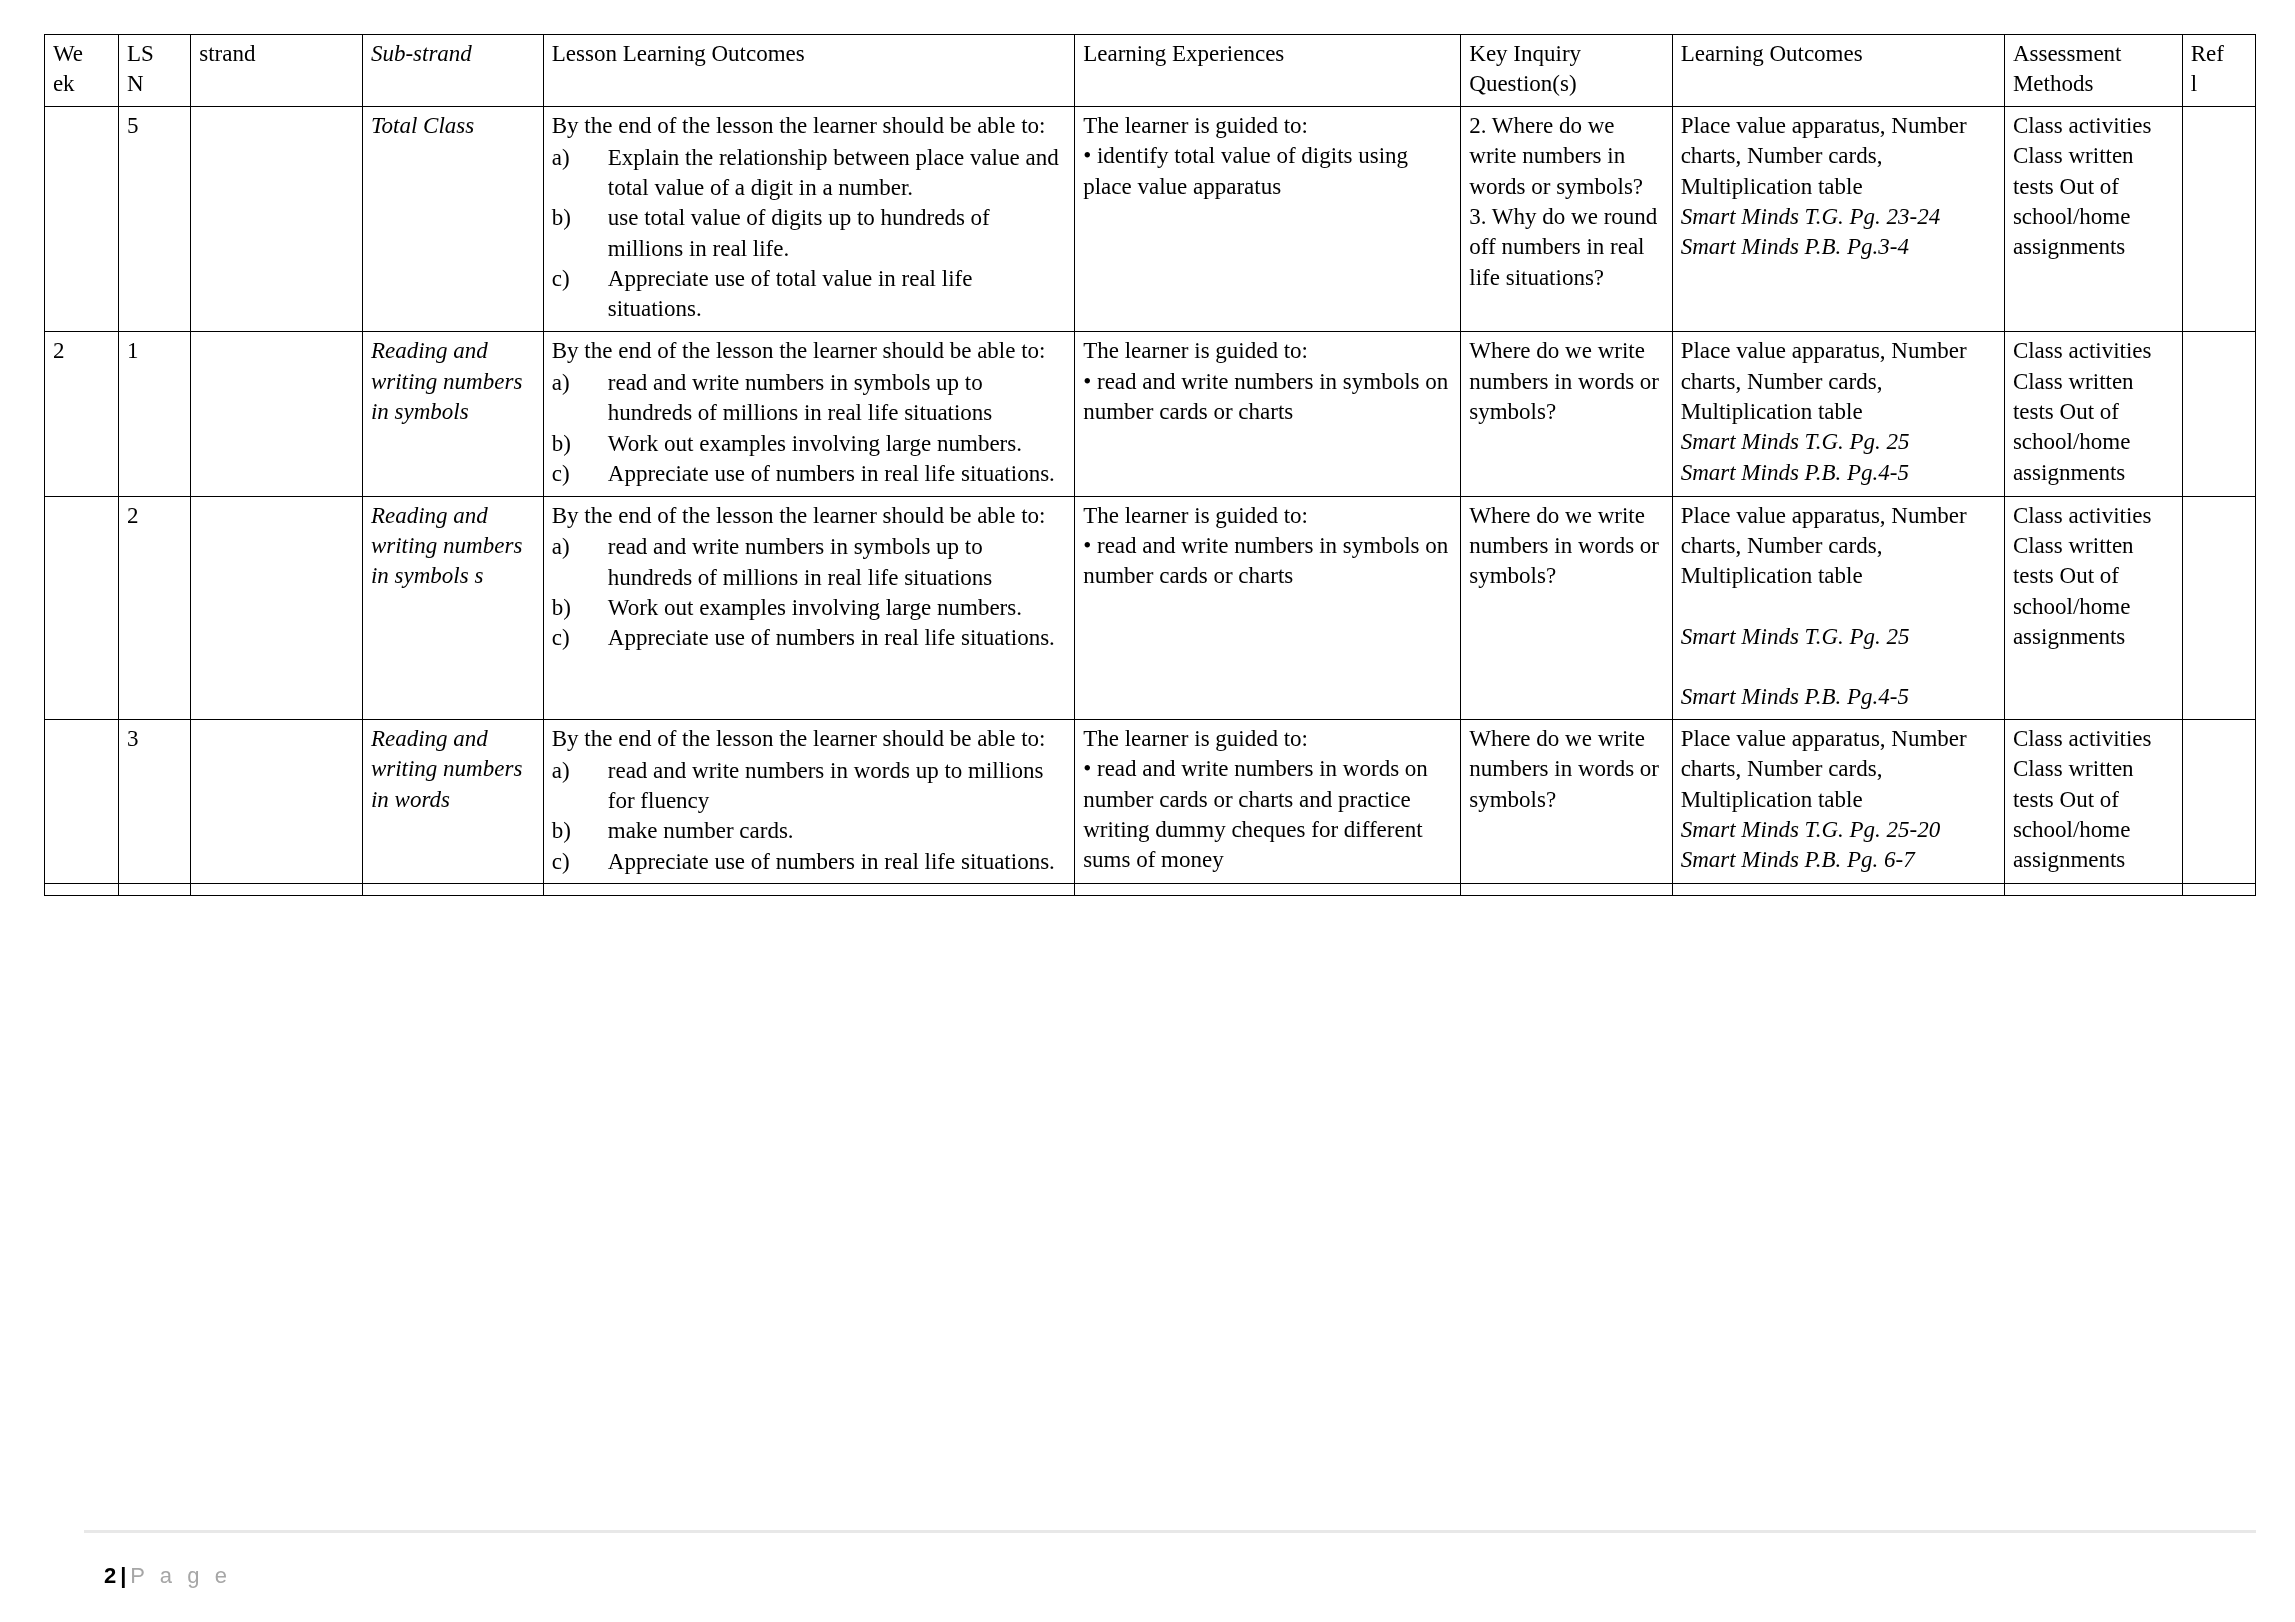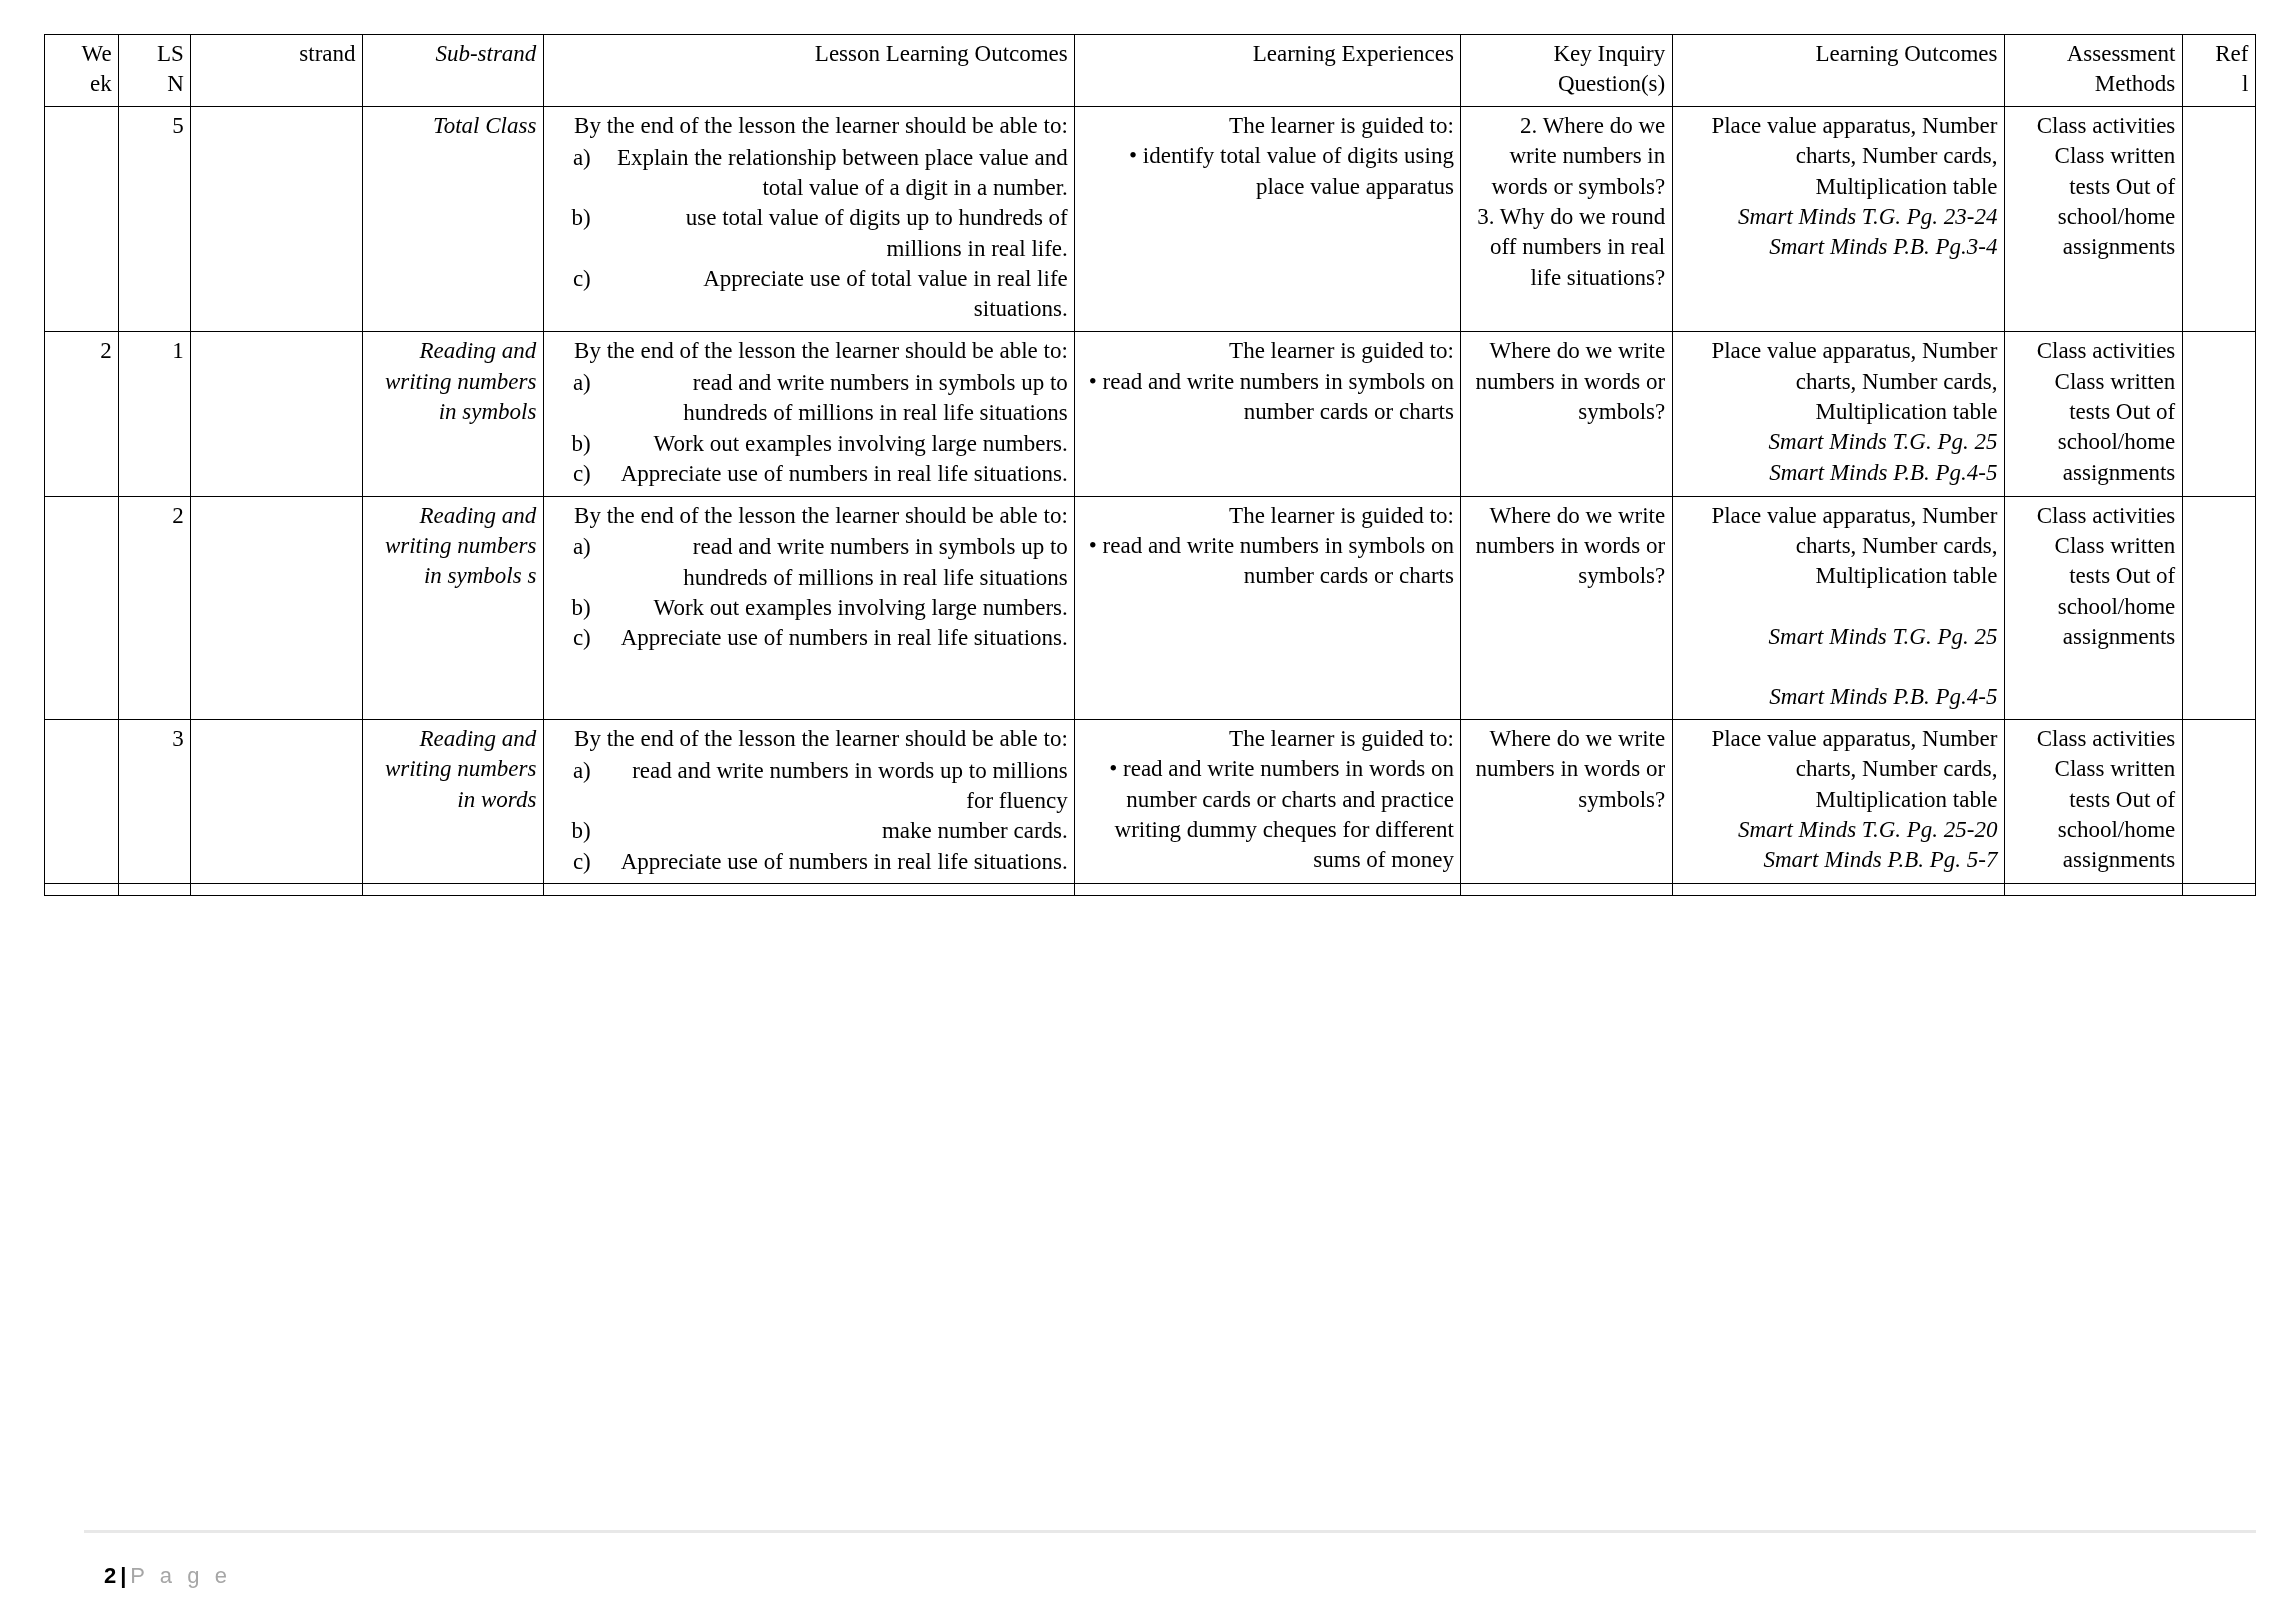--- a/index.html
+++ b/index.html
@@ -26,21 +26,21 @@
     table-layout: fixed;
     width: 2212px;
   }
   table.scheme td, table.scheme th {
     border: 1.3px solid #000000;
     vertical-align: top;
     padding: 3.9px 6.5px 6.5px 7.9px;
     font-size: 23px;
     line-height: 1.32;
     font-weight: normal;
-    text-align: right;
+    text-align: left;
   }
   
   col.c-week  { width: 73px; }
   col.c-lsn   { width: 71px; }
   col.c-strand{ width: 169px; }
   col.c-sub   { width: 178px; }
   col.c-llo   { width: 523px; }
   col.c-le    { width: 380px; }
   col.c-kiq   { width: 208px; }
   col.c-lr    { width: 327px; }
@@ -248,21 +248,21 @@
           <td>
             <div>The learner is guided to:</div>
             <div class="bul">• read and write numbers in words on number cards or charts and practice writing dummy cheques for different sums of money</div>
           </td>
           <td class="sm">
             <div>Where do we write numbers in words or symbols?</div>
           </td>
           <td>
             <div>Place value apparatus, Number charts, Number cards, Multiplication table</div>
             <div class="italic">Smart Minds T.G. Pg. 25-20</div>
-            <div class="italic">Smart Minds P.B. Pg. 5-7</div>
+            <div class="italic">Smart Minds P.B. Pg. 6-7</div>
           </td>
           <td class="sm"><span>Class activities Class written tests Out of school/home assignments</span></td>
           <td><span></span></td>
         </tr>
         <tr>
           <td><span></span></td>
           <td><span></span></td>
           <td><span></span></td>
           <td class="italic"><span></span></td>
           <td></td>

